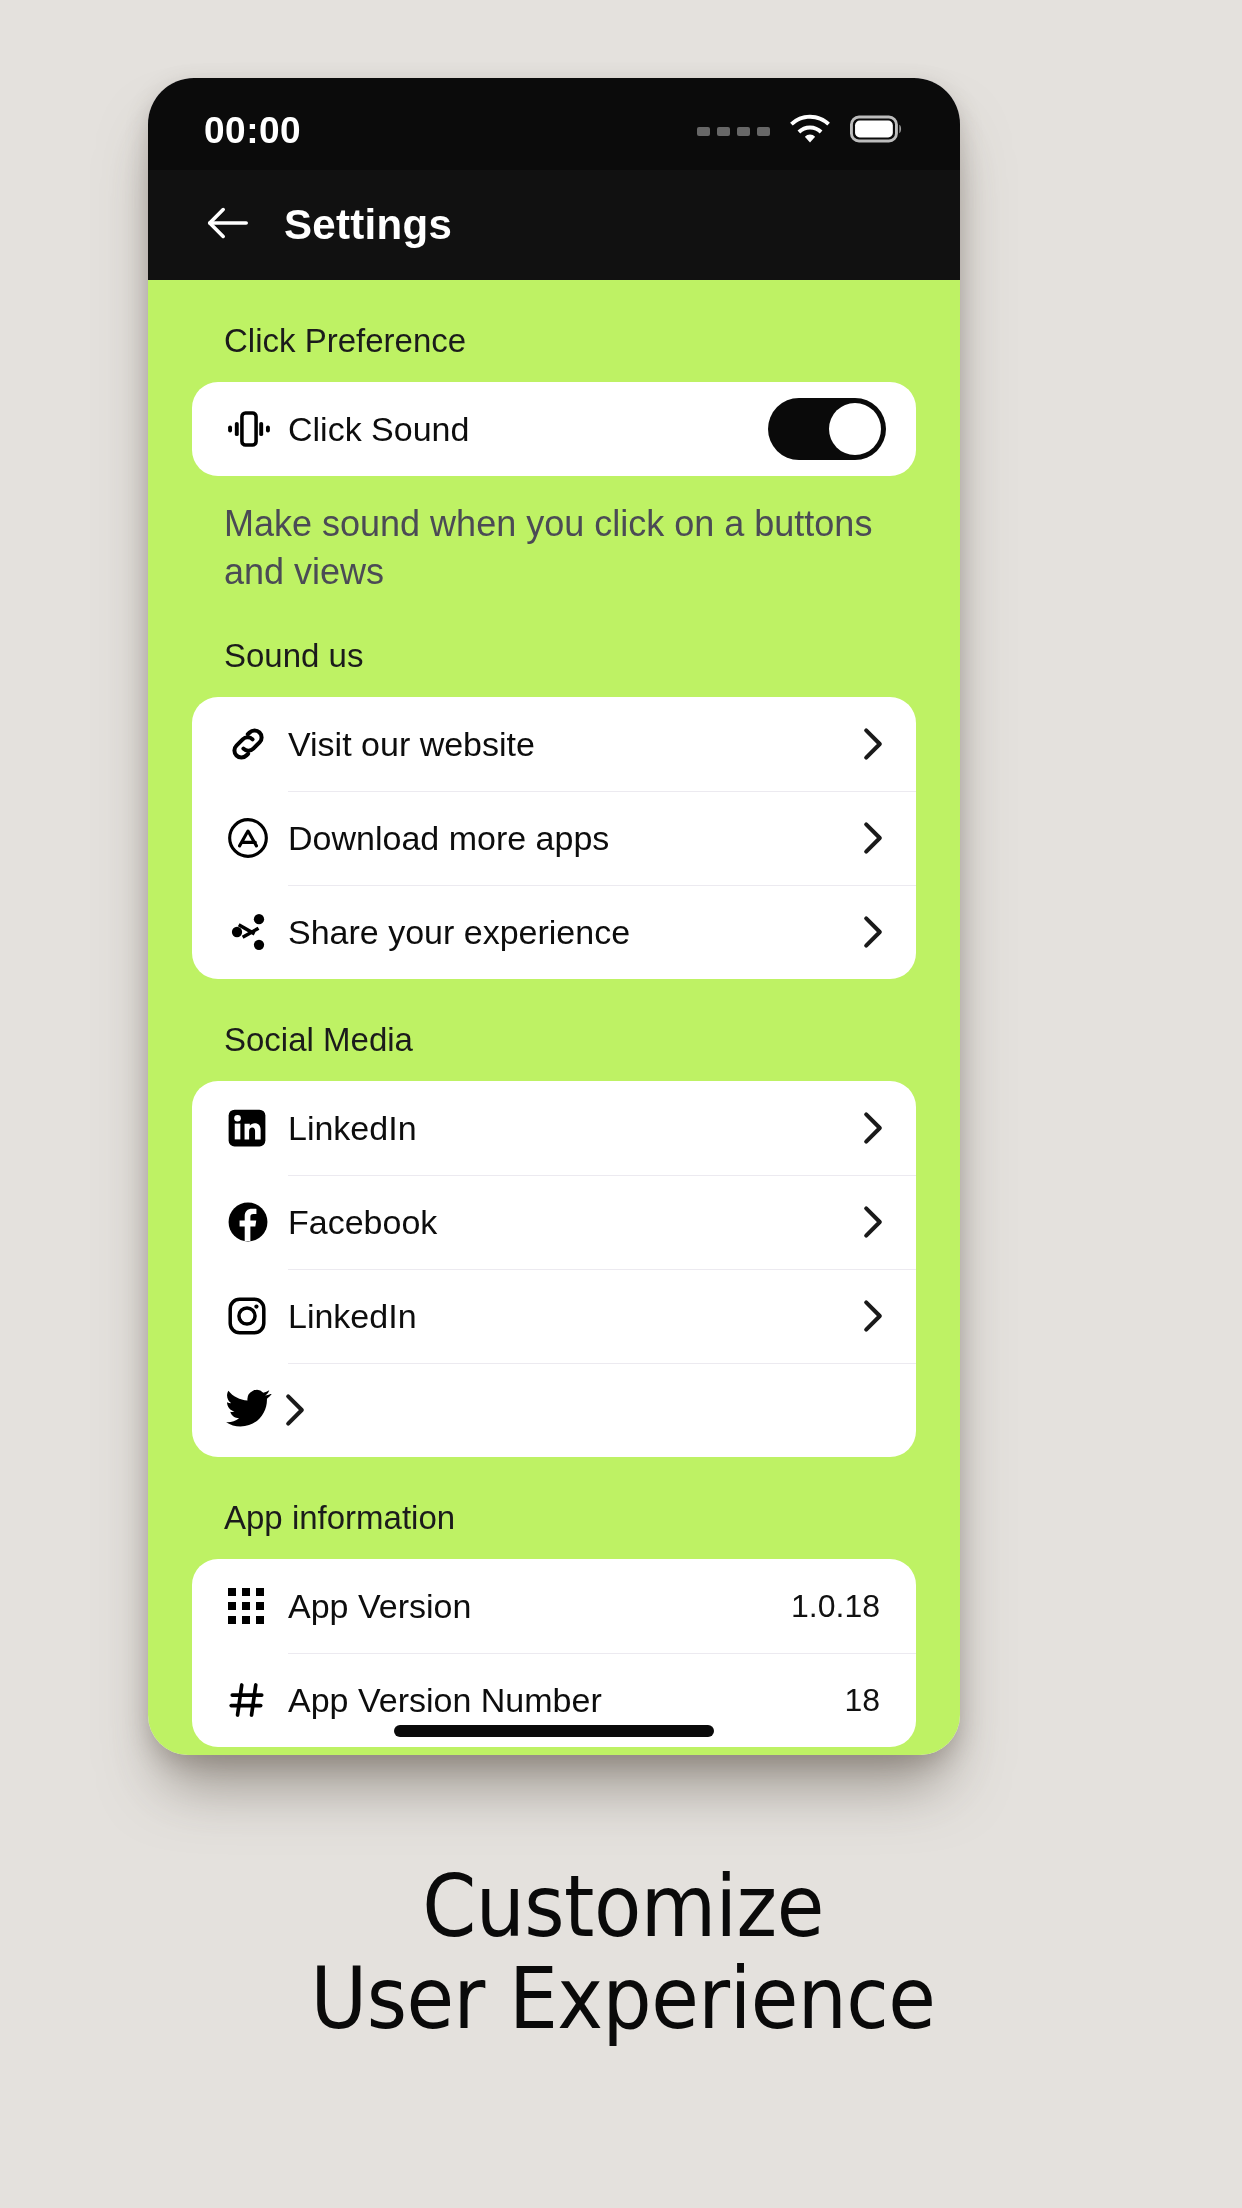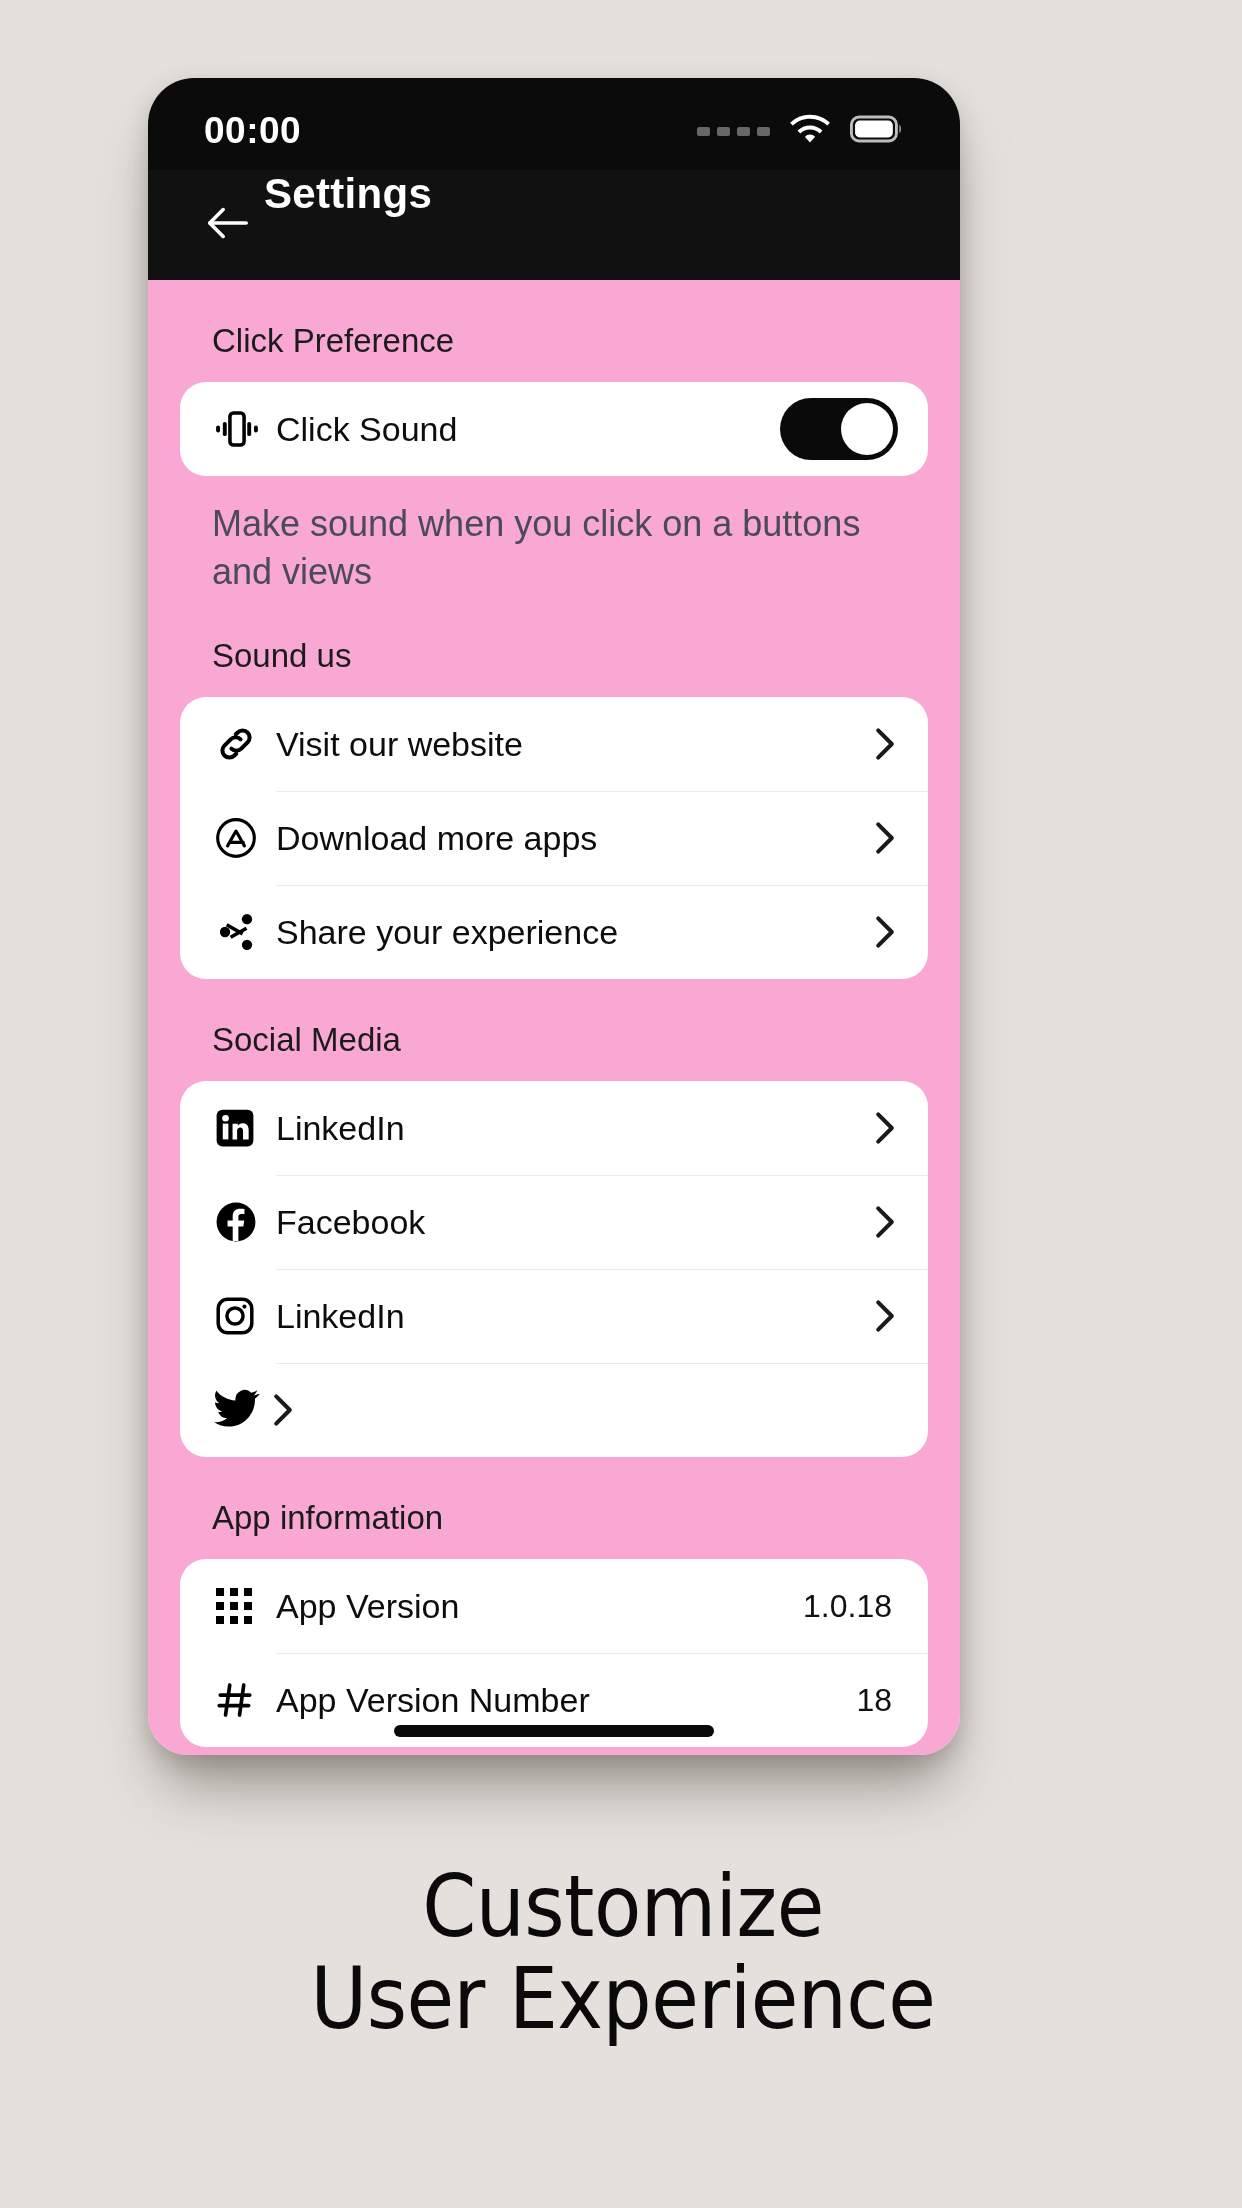--- a/index.html
+++ b/index.html
@@ -37,33 +37,33 @@
   #status-right{
     margin-left:auto; display:flex; align-items:center; gap:18px;
   }
   .sig-dots{ display:flex; gap:7px; align-items:center; }
   .sig-dots i{ display:block; width:13px; height:9px; background:#676767; border-radius:2px; }
 
   
   #nav-bar{
     height:110px;
     background:#111111;
-    display:flex; 
+    display:flex; align-items:center;
     padding:0 56px;
-    gap:14px;
+    gap:34px;
   }
   #nav-title{
     color:#ffffff; font-size:42px; font-weight:700; letter-spacing:.3px;
   }
 
   
   #settings-scroll{
     height:calc(100% - 202px);
-    background:#f9a8d4;
-    padding:0 32px;
+    background:#bef264;
+    padding:0 44px;
     position:relative;
   }
 
   .section-header{
     font-size:33px;
     color:#1b1b1b;
     padding:42px 32px 22px 32px;
     font-weight:400;
   }
 

